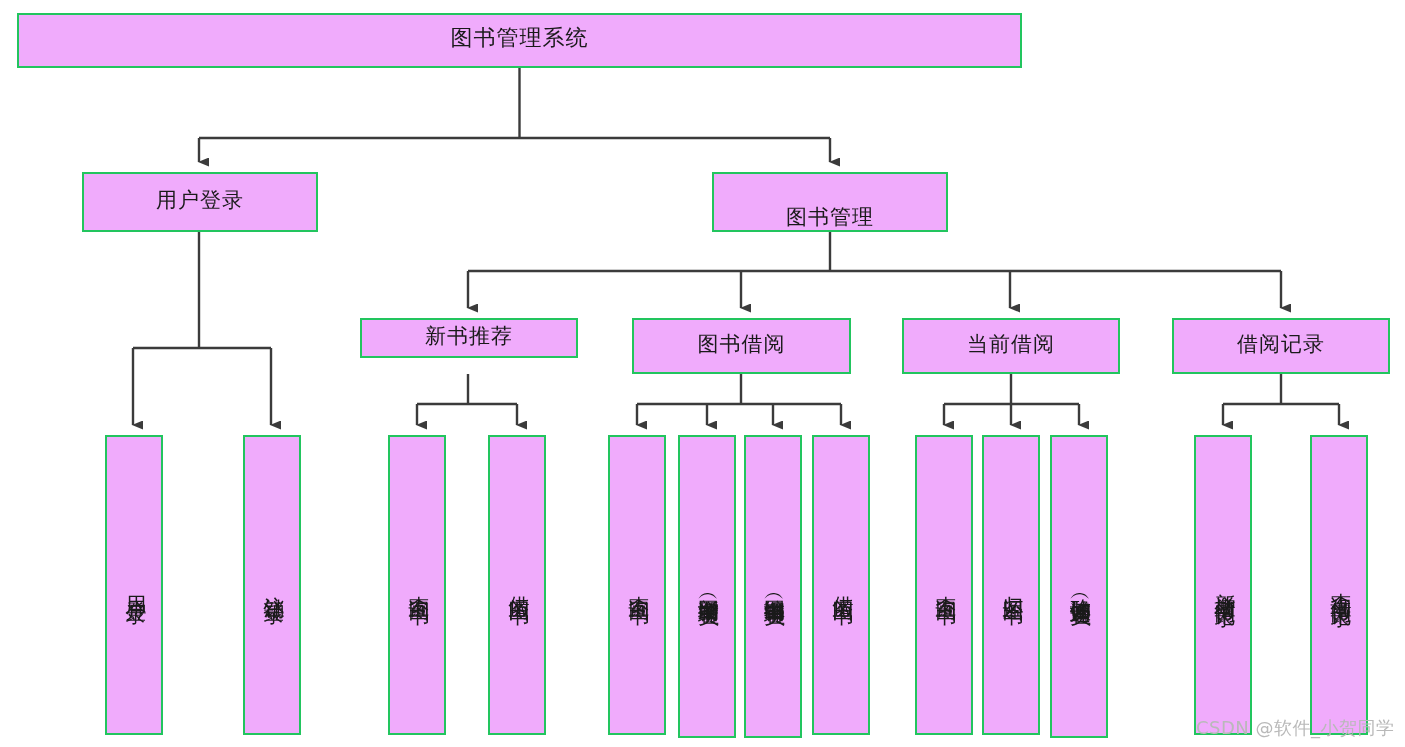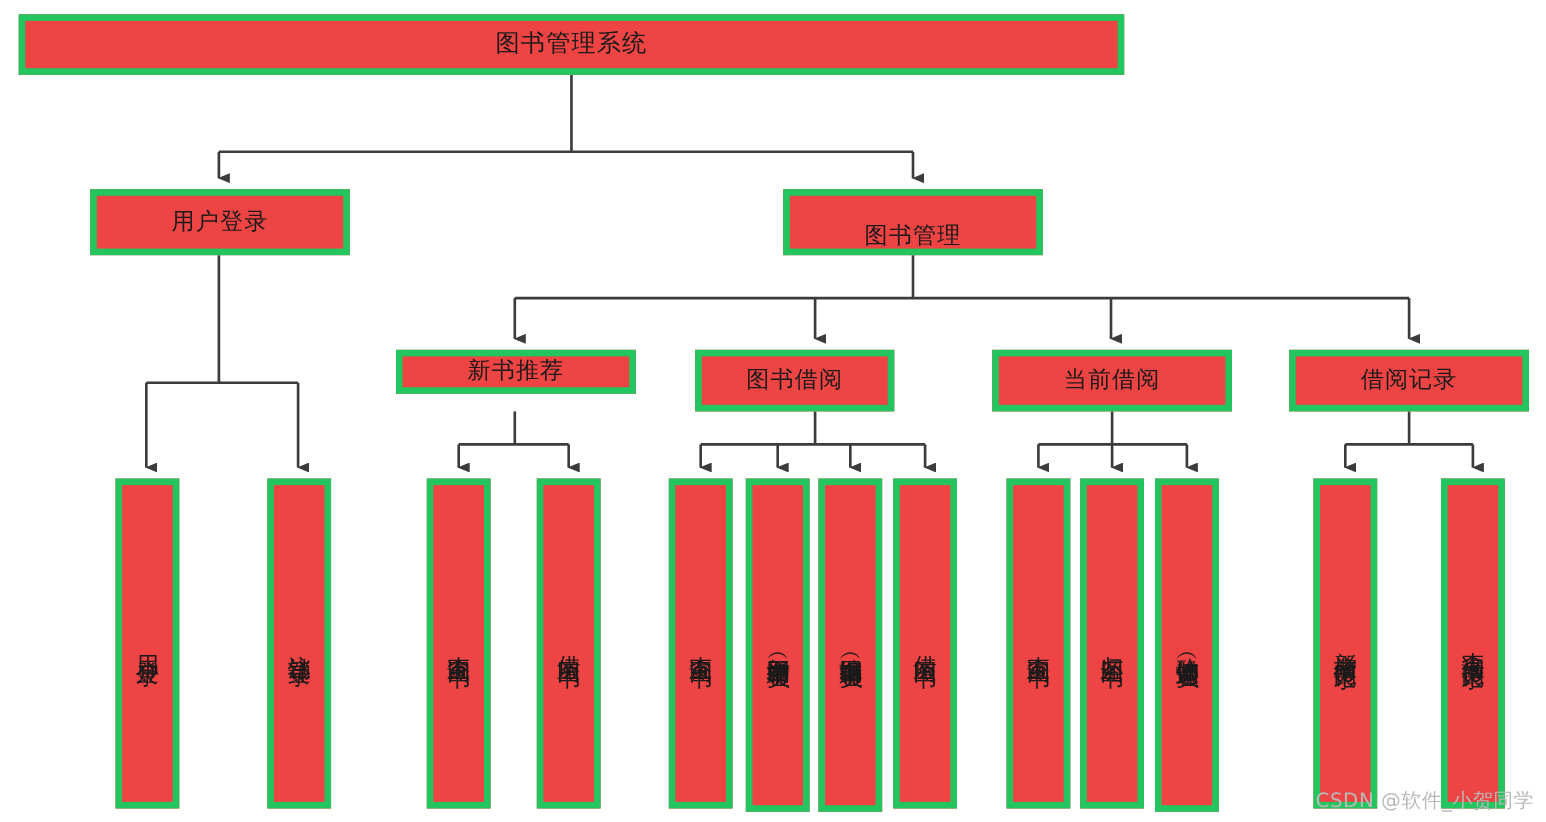--- a/index.html
+++ b/index.html
@@ -22,27 +22,28 @@
     position: absolute;
     left: 0;
     top: 0;
     width: 1405px;
     height: 747px;
     pointer-events: none;
   }
   .node {
     position: absolute;
     box-sizing: border-box;
-    background: #ef4444;
-    border: 6px solid #22c55e;
+    background: #f0abfc;
+    border: 2px solid #22c55e;
     display: flex;
     align-items: center;
     justify-content: center;
     color: #1a1a1a;
     z-index: 2;
+    font-family: Liberation Mono, monospace;
   }
   .node-label {
     display: block;
     text-align: center;
     letter-spacing: 1px;
     color: #1a1a1a;
   }
   
   .node.horiz .node-label {
     writing-mode: horizontal-tb;
@@ -140,21 +141,21 @@
   <div class="node horiz" style="left:82px; top:172px; width:236px; height:60px;">
     <span class="node-label">用户登录</span>
   </div>
   <div class="node horiz" style="left:712px; top:172px; width:236px; height:60px;align-items:flex-end;">
     <span class="node-label">图书管理</span>
   </div>
 
   <div class="node horiz" style="left:360px; top:318px; width:218px; height:40px;">
     <span class="node-label">新书推荐</span>
   </div>
-  <div class="node horiz" style="left:632px; top:318px; width:181px; height:56px;">
+  <div class="node horiz" style="left:632px; top:318px; width:219px; height:56px;">
     <span class="node-label">图书借阅</span>
   </div>
   <div class="node horiz" style="left:902px; top:318px; width:218px; height:56px;">
     <span class="node-label">当前借阅</span>
   </div>
   <div class="node horiz" style="left:1172px; top:318px; width:218px; height:56px;">
     <span class="node-label">借阅记录</span>
   </div>
 
   <div class="node vert" style="left:105px; top:435px; width:58px; height:300px;">

